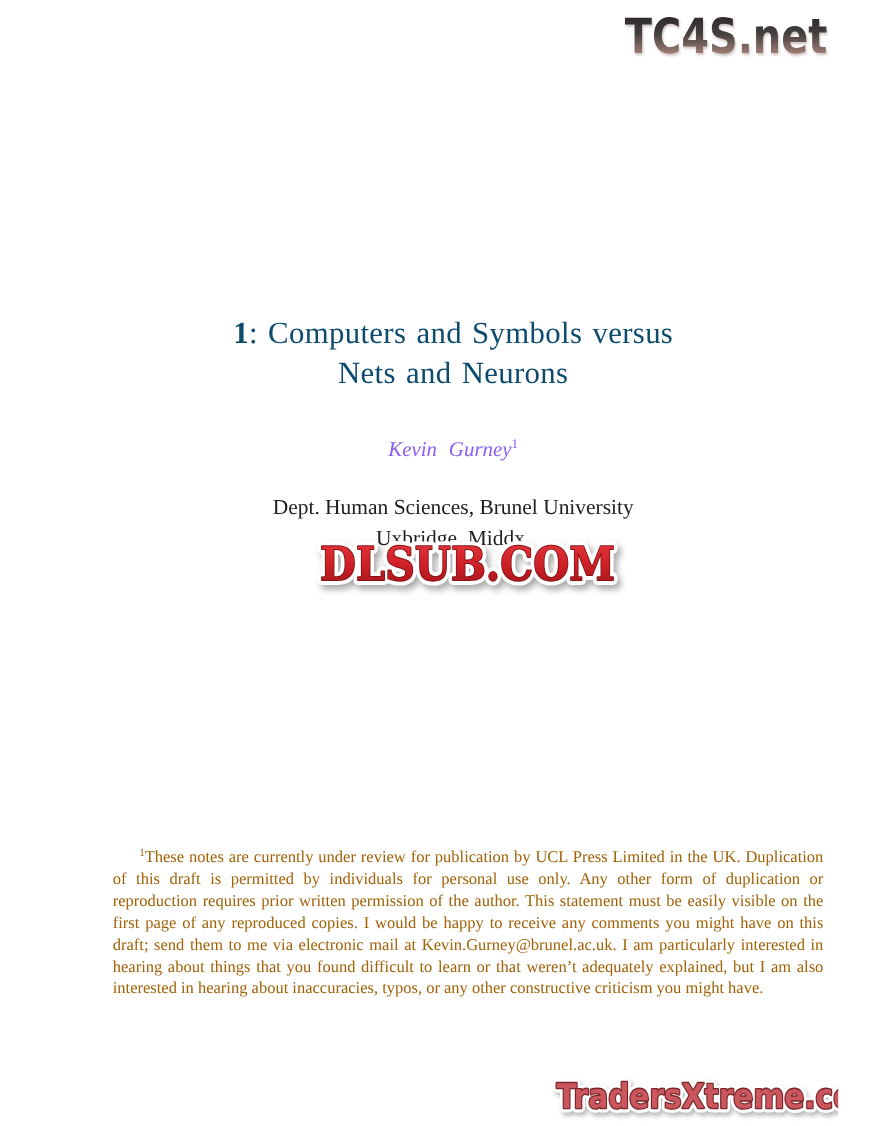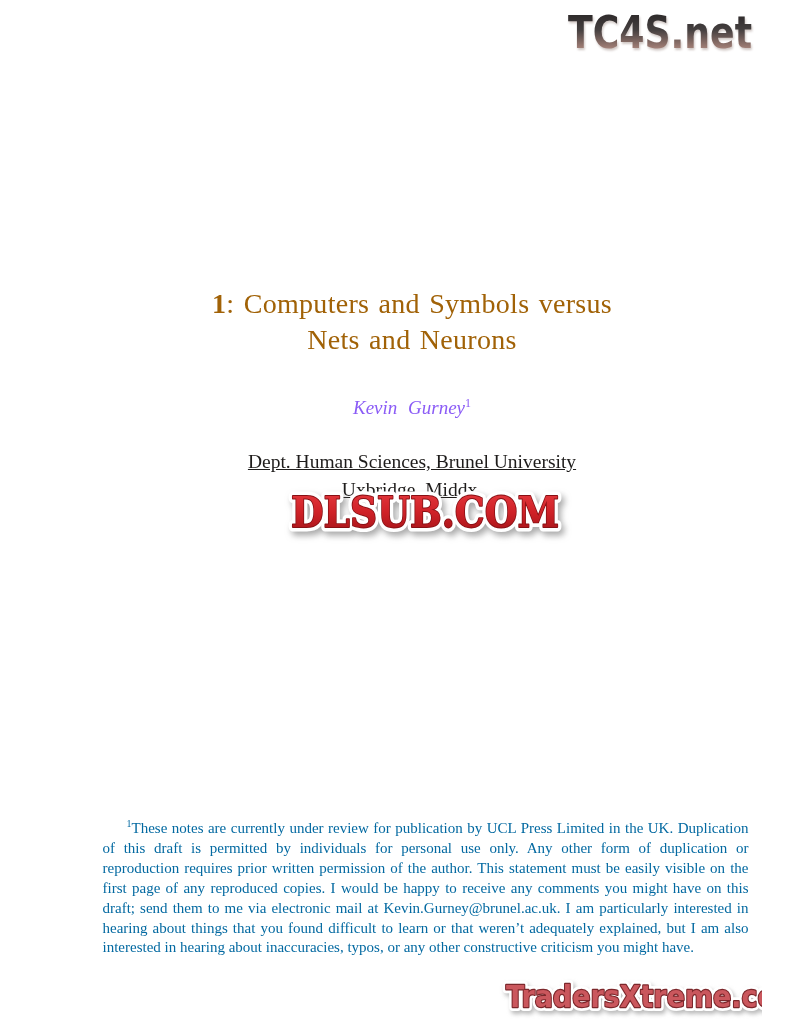--- a/index.html
+++ b/index.html
@@ -12,40 +12,40 @@
   
   .wm { position:absolute; }
   .wm-tc4s { top:4px; right:4px; filter: drop-shadow(1px 2px 1px rgba(150,130,125,.45)); }
   .wm-dlsub { top:482px; left:245px; filter: drop-shadow(3px 4px 3px rgba(100,100,100,.55)); }
   .wm-traders { top:971px; left:460px; filter: drop-shadow(2px 3px 2px rgba(130,130,130,.55)); }
 
   
   .title {
     position:absolute; top:286px; left:60px; width:645px;
     text-align:center; font-size:28px; line-height:36px;
-    letter-spacing:0.3px; word-spacing:2px; color:#a16207;
+    letter-spacing:0.3px; word-spacing:2px; color:#0c4a6e;
   }
   .t-num { font-weight:bold; }
 
   .author {
     position:absolute; top:396px; left:60px; width:645px;
     text-align:center; font-size:19px; font-style:italic;
     word-spacing:6px; color:#8b5cf6;
   }
   .author sup { font-size:12px; font-style:normal; }
 
   .affiliation {
     position:absolute; top:448px; left:60px; width:645px;
-    text-align:center; font-size:19.5px; line-height:28px; color:#1e1c1b;text-decoration:underline;
+    text-align:center; font-size:19.5px; line-height:28px; color:#1e1c1b;
   }
 
   .footnote {
-    position:absolute; top:814px; left:73px; width:646px;
+    position:absolute; top:766px; left:73px; width:646px;
     font-size:15px; line-height:19.9px; text-align:justify;
-    text-indent:24px; color:#0369a1;
+    text-indent:24px; color:#a16207;
   }
   .footnote sup { font-size:10px; }
 </style>
 </head>
 <body>
 
 <div class="page">
 
   <svg class="wm wm-tc4s" width="195" height="54" viewBox="0 0 195 54">
     <defs>

